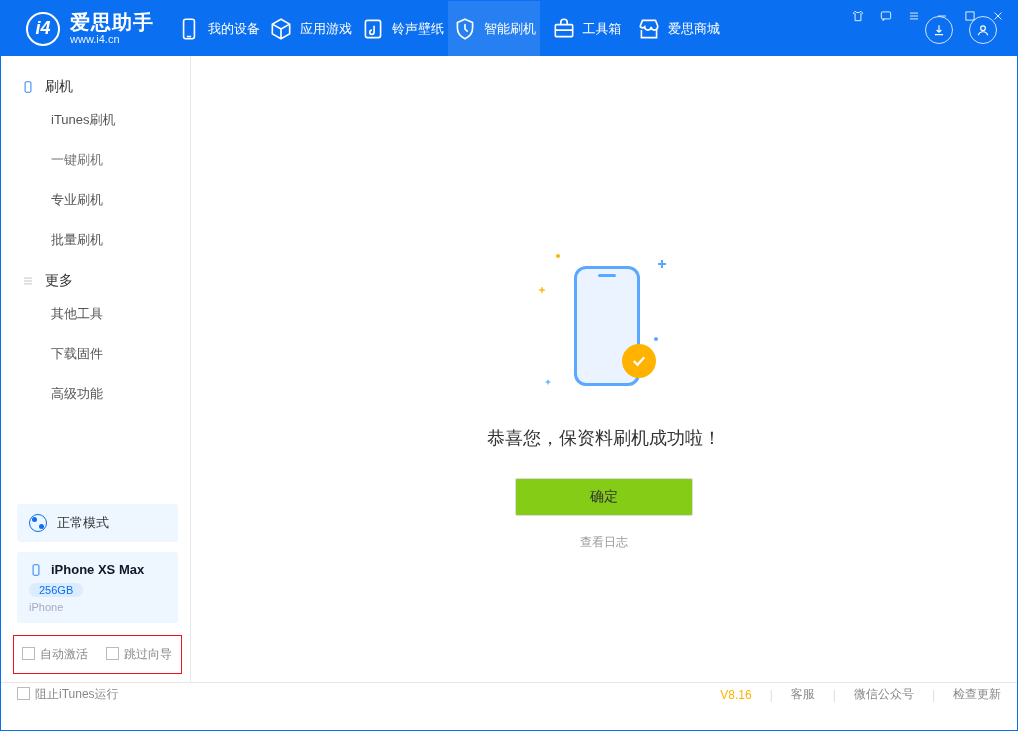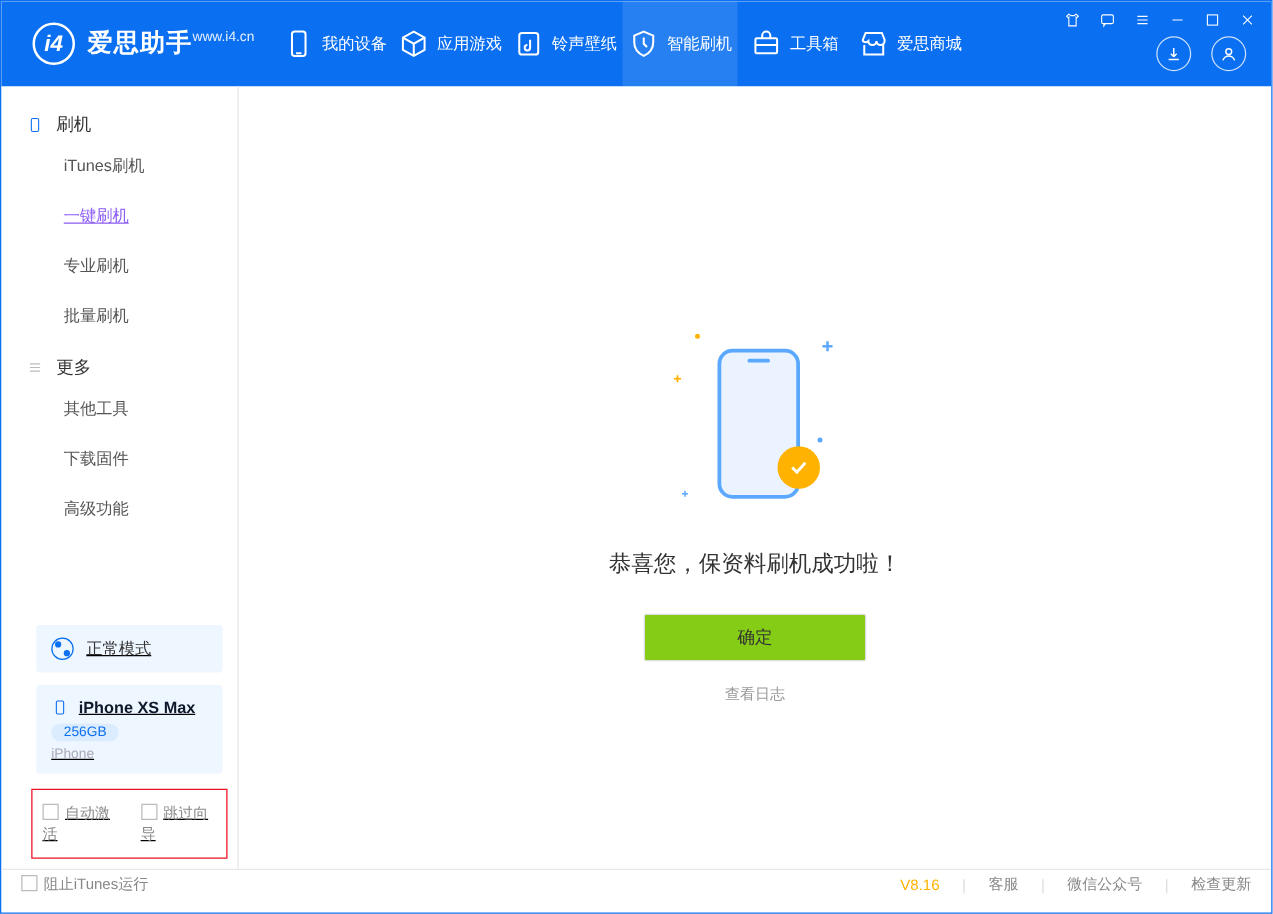--- a/index.html
+++ b/index.html
@@ -1,39 +1,39 @@
 <!DOCTYPE html>
 <html><head>
 <meta charset="utf-8">
 <style>
 * { margin: 0; padding: 0; box-sizing: border-box; font-family: "Microsoft YaHei", "PingFang SC", sans-serif; }
 body { background: #fff; width: 1018px; height: 731px; overflow: hidden; border: 1px solid #0a6ff0; }
-.titlebar { height: 68px; background: linear-gradient(180deg,#0a6ff0 0%,#0a6ff0 100%); display: flex; align-items: stretch; color: #fff; position: relative; }
+.titlebar { height: 55px; background: linear-gradient(180deg,#0a6ff0 0%,#0a6ff0 100%); display: flex; align-items: stretch; color: #fff; position: relative; }
 .logo-area { display: flex; align-items: center; padding: 0 18px 0 25px; gap: 10px; }
 .logo-circle { width: 34px; height: 34px; border: 2px solid #fff; border-radius: 50%; display: flex; align-items: center; justify-content: center; font-weight: bold; font-size: 18px; font-style: italic; }
-.logo-text { display: flex; line-height: 1.1; }
+.logo-text { display: flex; flex-direction: column; line-height: 1.1; }
 .logo-text .cn { font-size: 20px; font-weight: 600; letter-spacing: 1px; }
 .logo-text .en { font-size: 11px; opacity: .9; }
 .nav { display: flex; align-items: stretch; }
 .nav-item { width: 92px; display: flex; flex-direction: row; align-items: center; justify-content: center; gap: 6px; font-size: 13px; cursor: pointer; position: relative; }
 .nav-item.active { background: rgba(255,255,255,0.12); }
 .nav-icon { width: 26px; height: 26px; display: flex; align-items: center; justify-content: center; }
 .nav-icon svg { width: 26px; height: 26px; fill: none; stroke: #fff; stroke-width: 1.5; }
 .win-controls { position: absolute; right: 12px; top: 8px; display: flex; gap: 14px; align-items: center; }
 .win-controls span, .win-controls svg { width: 14px; height: 14px; cursor: pointer; color: #fff; stroke: #fff; fill: none; stroke-width: 1.5; font-size: 13px; display:inline-flex; align-items:center; justify-content:center;}
 .right-icons { position: absolute; right: 20px; bottom: 12px; display: flex; gap: 16px; }
 .right-icons .circ { width: 28px; height: 28px; border: 1.5px solid rgba(255,255,255,.8); border-radius: 50%; display: flex; align-items: center; justify-content: center; cursor: pointer; }
 .right-icons svg { width: 14px; height: 14px; stroke: #fff; fill: none; stroke-width: 2; }
 .body-area { display: flex; height: 626px; }
 .sidebar { width: 190px; border-right: 1px solid #e8e8e8; position: relative; padding-top: 10px; }
 .side-group { padding: 12px 0 4px 20px; display: flex; align-items: center; gap: 10px; color: #333; font-size: 14px; }
 .side-group svg { width: 14px; height: 14px; }
 .side-item { padding: 11px 0 11px 50px; font-size: 13px; color: #555; cursor: pointer; }
-.side-item.active { color: #8b5cf6; text-decoration: underline; }
-.side-bottom { position: absolute; bottom: 0; left: 16px; right: 0; text-decoration: underline; }
+.side-item.active { color: #737373; }
+.side-bottom { position: absolute; bottom: 0; left: 4px; right: 0; }
 .mode-box { margin: 0 12px 10px; background: #eef6ff; border-radius: 3px; padding: 10px 12px; display: flex; align-items: center; gap: 10px; font-size: 13px; color: #333; }
 .device-box { margin: 0 12px 12px; background: #eef6ff; border-radius: 3px; padding: 10px 12px; font-size: 13px; }
 .device-box .name { color: #0f172a; font-weight: 600; display:flex; align-items:center; gap:8px;}
 .device-box .name svg{width:14px;height:14px;stroke:#0a6ff0;fill:none;stroke-width:1.5;}
 .device-box .badge { display:inline-block; margin-top:6px; background:#dcecff; color:#0a6ff0; border-radius:10px; padding:1px 10px; font-size:11px;}
 .device-box .sub { color:#aab; font-size:11px; margin-top:4px;}
 .check-row { border:1.5px solid #e12; margin:0 8px 8px; padding:10px 8px; display:flex; gap:18px; align-items:center; font-size:12px; color:#888;}
 .chk { width:13px; height:13px; border:1px solid #bbb; display:inline-block; margin-right:5px; vertical-align:-2px;}
 .main { flex:1; position:relative; display:flex; flex-direction:column; align-items:center; padding-top:200px;}
 .phone-ill { position:relative; width:120px; height:140px; margin-bottom: 30px;}

